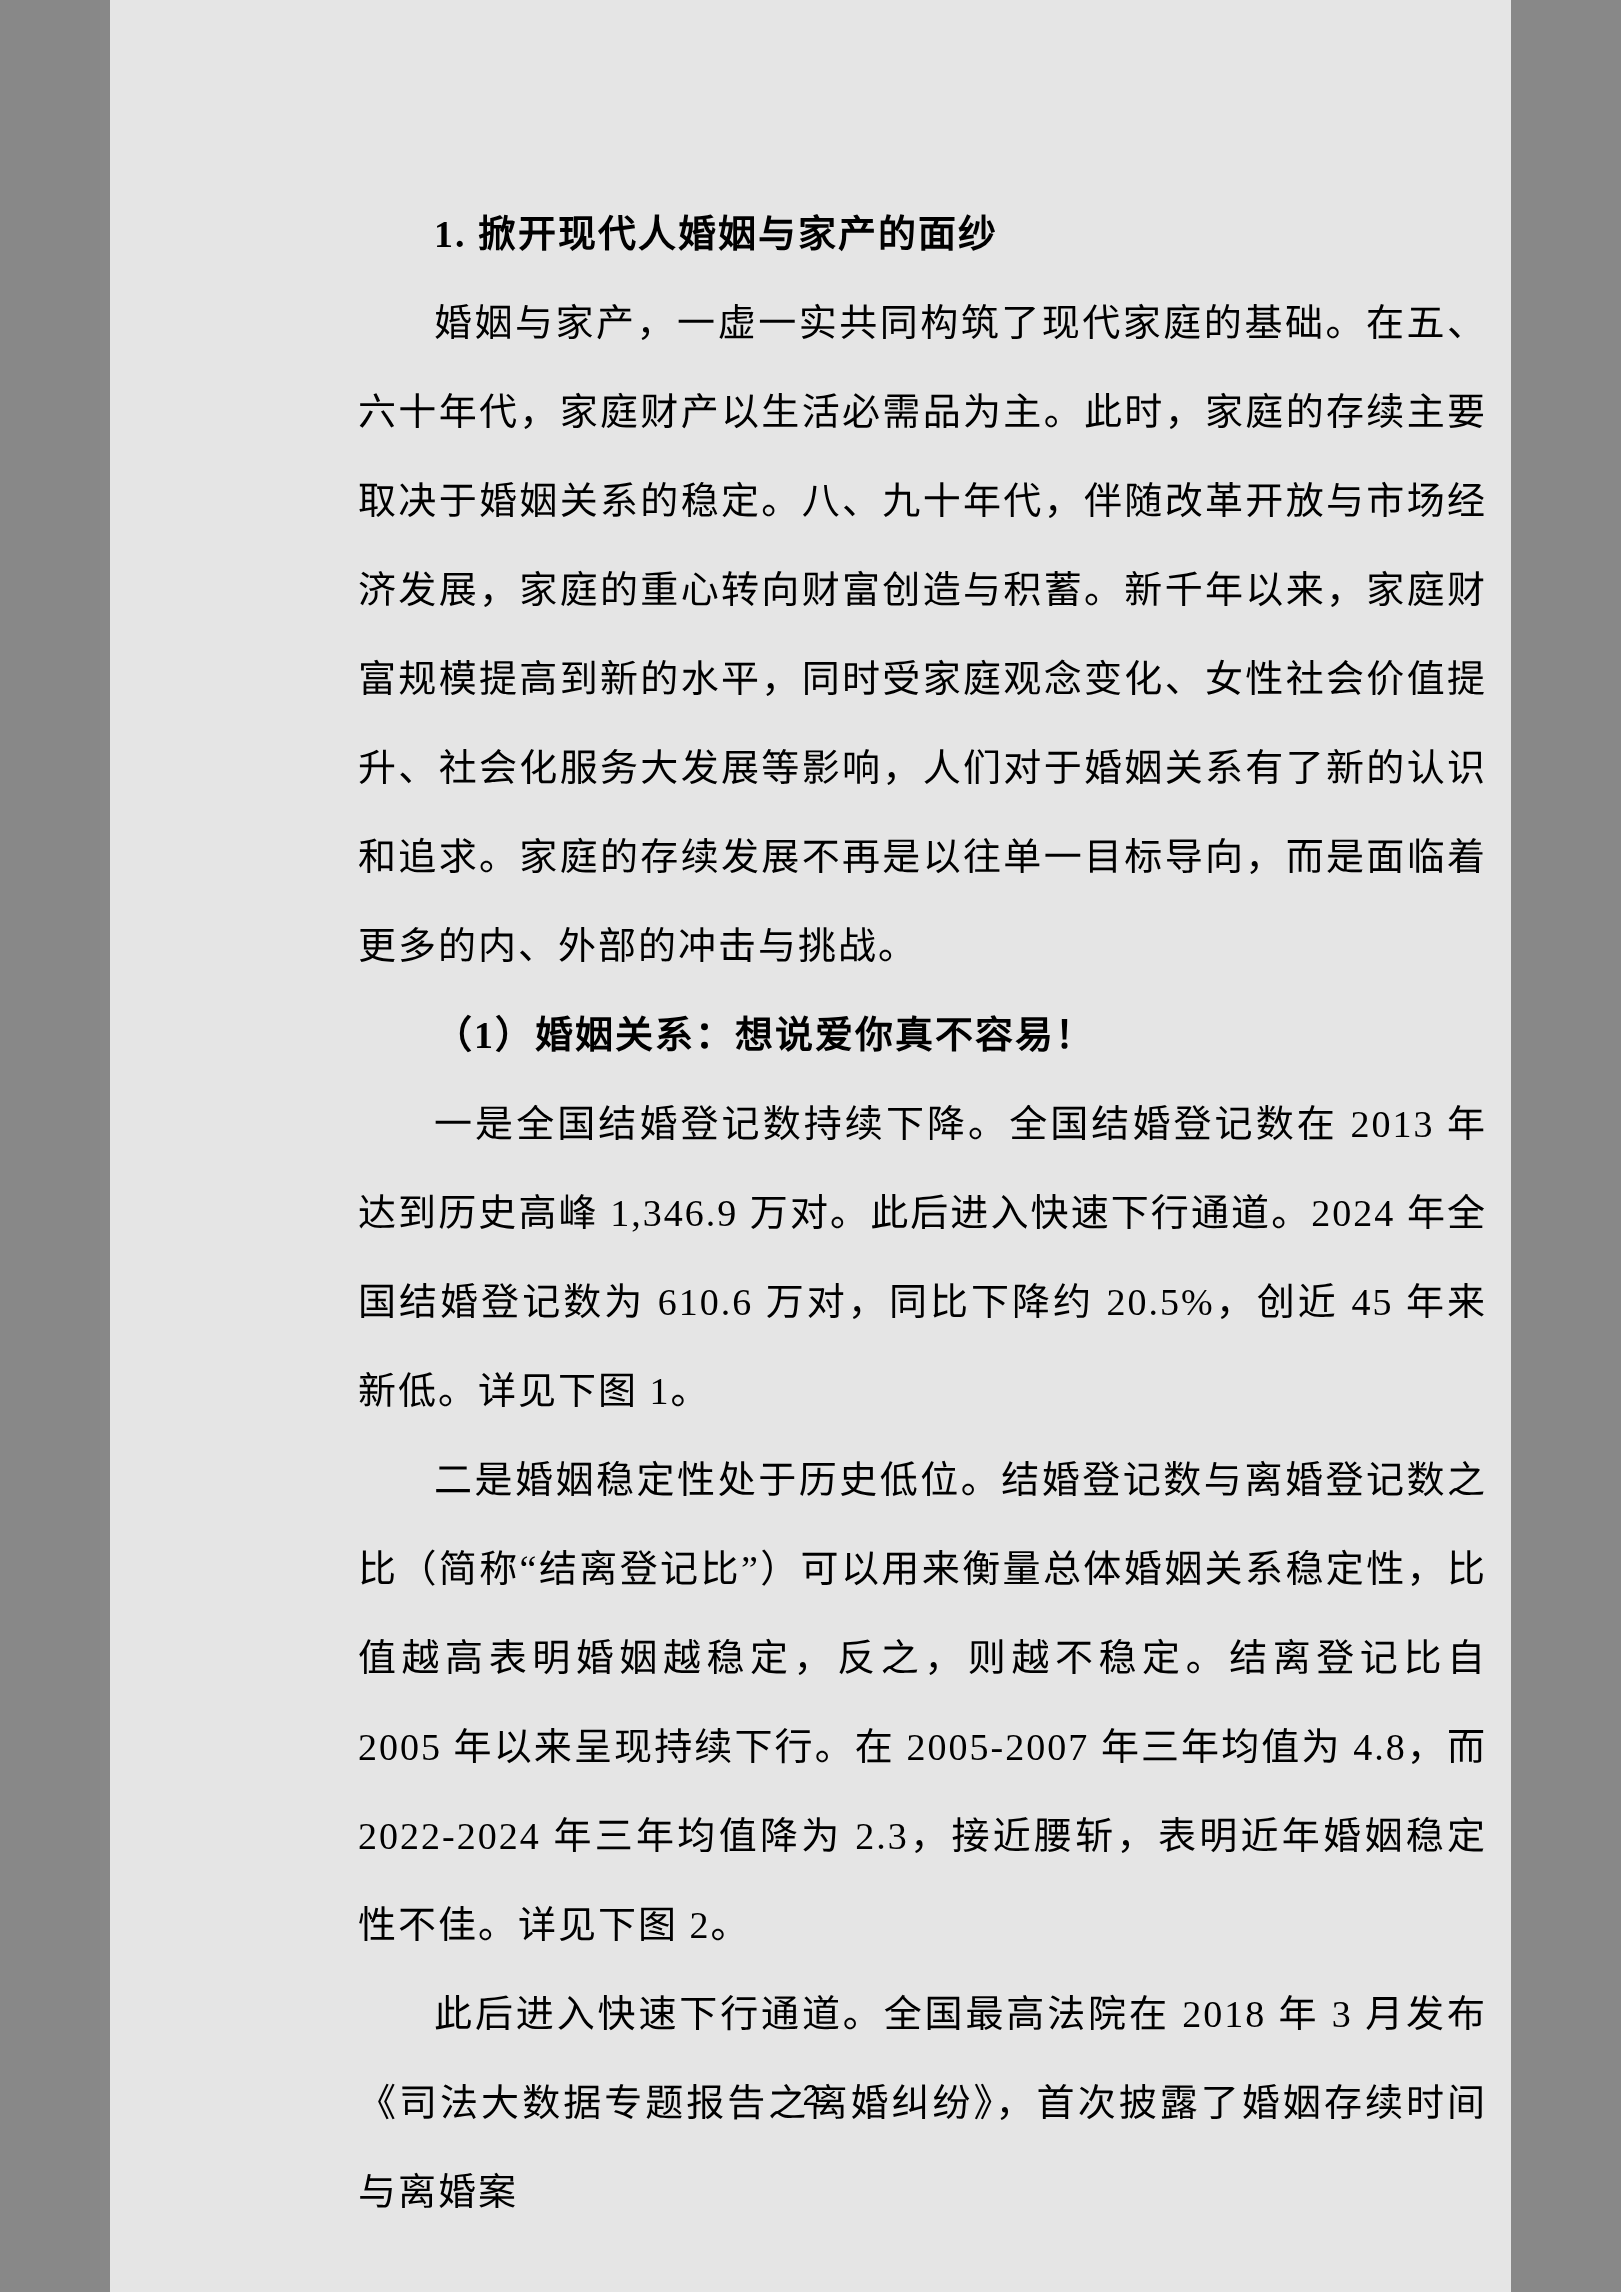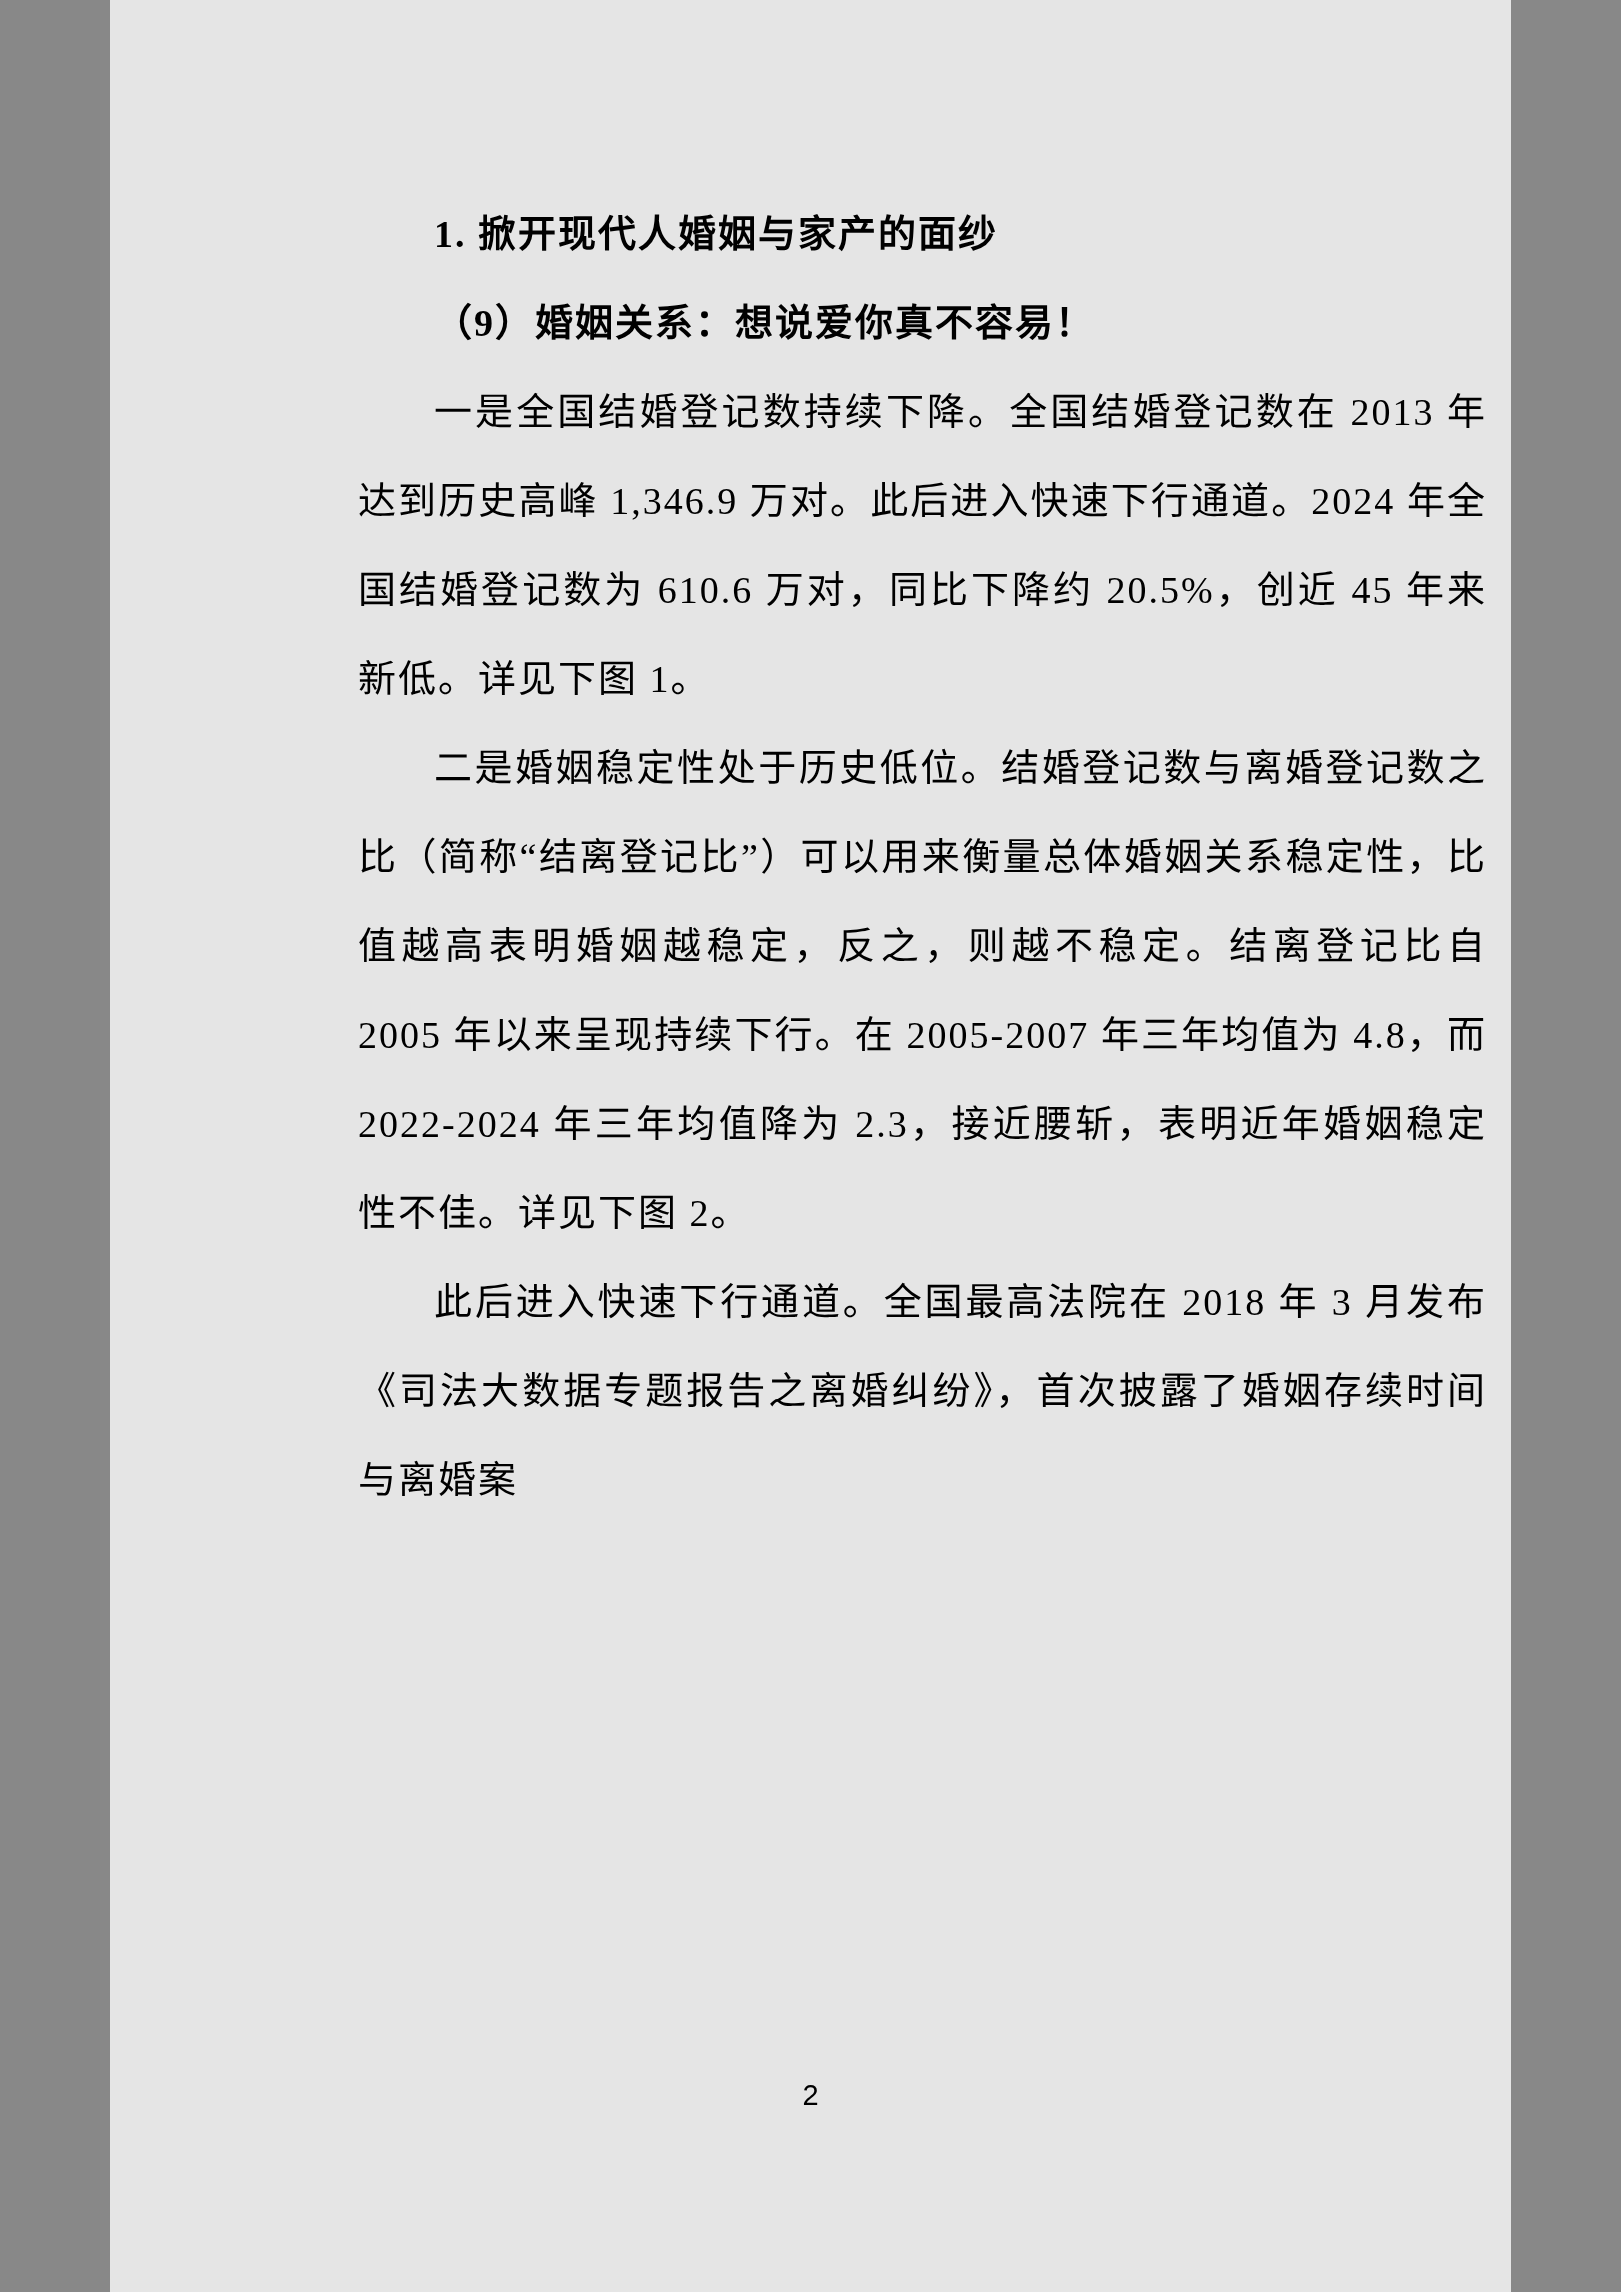--- a/index.html
+++ b/index.html
@@ -62,22 +62,23 @@
   }
 </style>
 </head>
 <body>
 
 <div class="page">
   <div class="content">
 
     <h2 class="heading">1. 掀开现代人婚姻与家产的面纱</h2>
 
+    <p class="para">婚姻与家产，一虚一实共同构筑了现代家庭的基础。在五、六十年代，家庭财产以生活必需品为主。此时，家庭的存续主要取决于婚姻关系的稳定。八、九十年代，伴随改革开放与市场经济发展，家庭的重心转向财富创造与积蓄。新千年以来，家庭财富规模提高到新的水平，同时受家庭观念变化、女性社会价值提升、社会化服务大发展等影响，人们对于婚姻关系有了新的认识和追求。家庭的存续发展不再是以往单一目标导向，而是面临着更多的内、外部的冲击与挑战。</p>
 
-    <h3 class="subheading">（9）婚姻关系：想说爱你真不容易！</h3>
+    <h3 class="subheading">（1）婚姻关系：想说爱你真不容易！</h3>
 
 
     <p class="para"><span class="lead">一是全国结婚登记数持续下降。</span><span>全国结婚登记数在 2013 年达到历史高峰 1,346.9 万对。此后进入快速下行通道。2024 年全国结婚登记数为 610.6 万对，同比下降约 20.5%，创近 45 年来新低。详见下图 1。</span></p>
 
     <p class="para"><span class="lead">二是婚姻稳定性处于历史低位。</span><span>结婚登记数与离婚登记数之比（简称“结离登记比”）可以用来衡量总体婚姻关系稳定性，比值越高表明婚姻越稳定，反之，则越不稳定。结离登记比自 2005 年以来呈现持续下行。在 2005-2007 年三年均值为 4.8，而 2022-2024 年三年均值降为 2.3，接近腰斩，表明近年婚姻稳定性不佳。详见下图 2。</span></p>
 
     <p class="para"><span class="lead">此后进入快速下行通道。</span><span>全国最高法院在 2018 年 3 月发布《司法大数据专题报告之离婚纠纷》，首次披露了婚姻存续时间与离婚案</span></p>
 
   </div>
 

